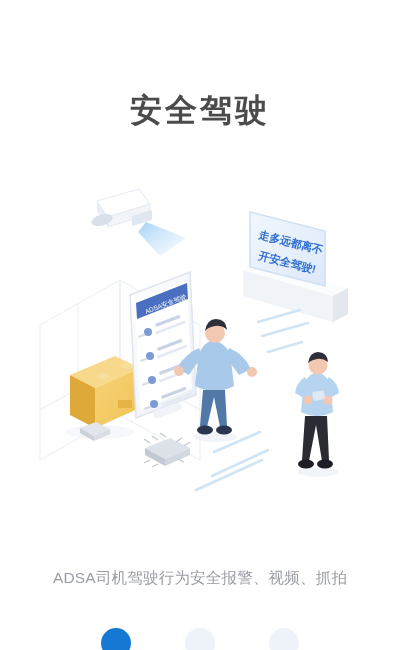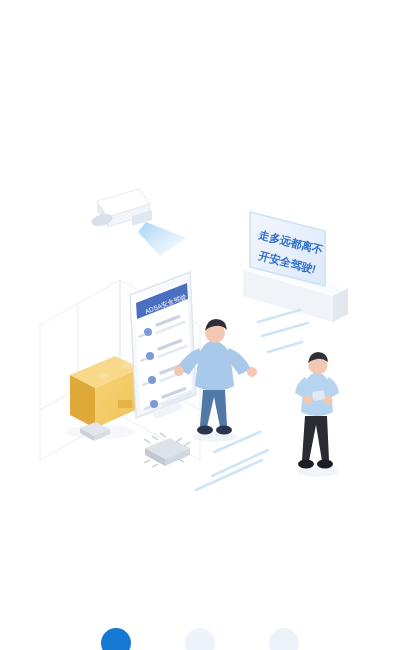--- a/index.html
+++ b/index.html
@@ -79,20 +79,21 @@
   }
   .dot.active {
     background: #1579d4;
   }
 </style>
 </head>
 <body>
 
 <div class="screen">
 
+  <div class="page-title">安全驾驶</div>
 
   <div class="illustration">
     <svg width="400" height="360" viewBox="0 0 400 360" xmlns="http://www.w3.org/2000/svg">
       <defs>
         <linearGradient id="beamGrad" x1="0" y1="0" x2="1" y2="1">
           <stop offset="0%" stop-color="#9fd0f5" stop-opacity="0.95"></stop>
           <stop offset="100%" stop-color="#cfe7fa" stop-opacity="0.15"></stop>
         </linearGradient>
         <linearGradient id="phoneGrad" x1="0" y1="0" x2="1" y2="1">
           <stop offset="0%" stop-color="#ffffff"></stop>
@@ -241,20 +242,21 @@
         <rect x="312" y="232" width="12" height="9" rx="2" fill="#dfe8f3" transform="rotate(-8 312 232)"></rect>
         <path d="M305 256 l-3 44 l7 1 l7 -36 l6 36 l7 -1 l-2 -44 z" fill="#2b2b33"></path>
         <ellipse cx="306" cy="304" rx="8" ry="4.5" fill="#1d1d25"></ellipse>
         <ellipse cx="325" cy="304" rx="8" ry="4.5" fill="#1d1d25"></ellipse>
         <circle cx="318" cy="205" r="9.5" fill="#f3c8b2"></circle>
         <path d="M308 203 q2 -11 10 -11 q9 0 10 10 q-5 -4 -11 -3 q-6 1 -9 4 z" fill="#2f2f3a"></path>
       </g>
     </svg>
   </div>
 
+  <div class="caption">ADSA司机驾驶行为安全报警、视频、抓拍</div>
 
   <div class="pager">
     <span class="dot active"></span>
     <span class="dot"></span>
     <span class="dot"></span>
   </div>
 
 </div>
 
 </body></html>

